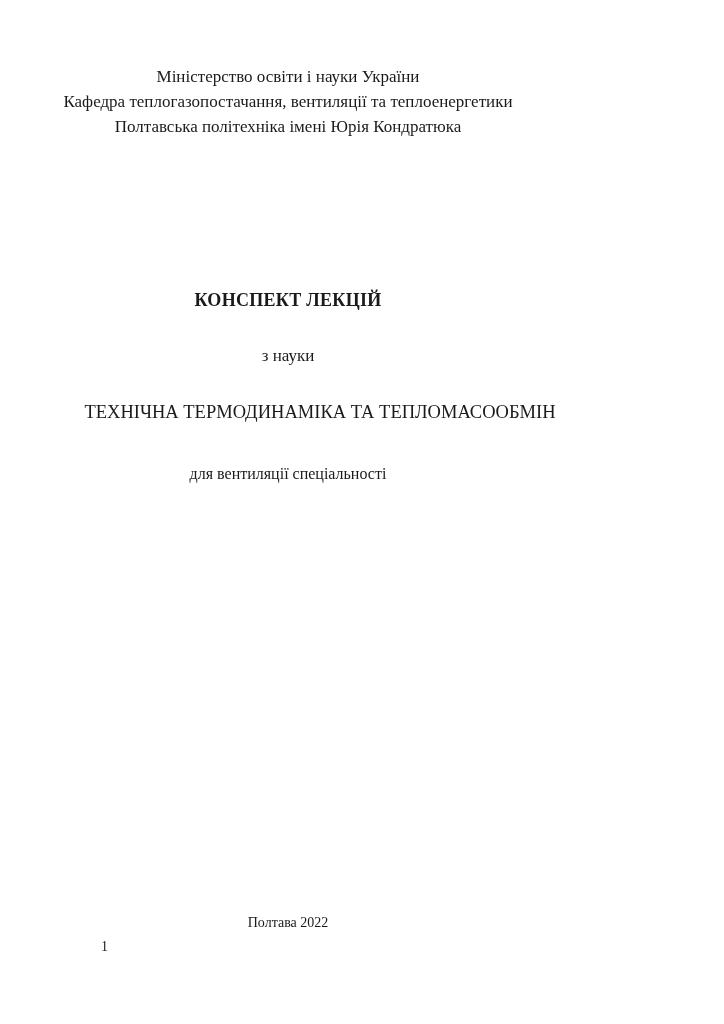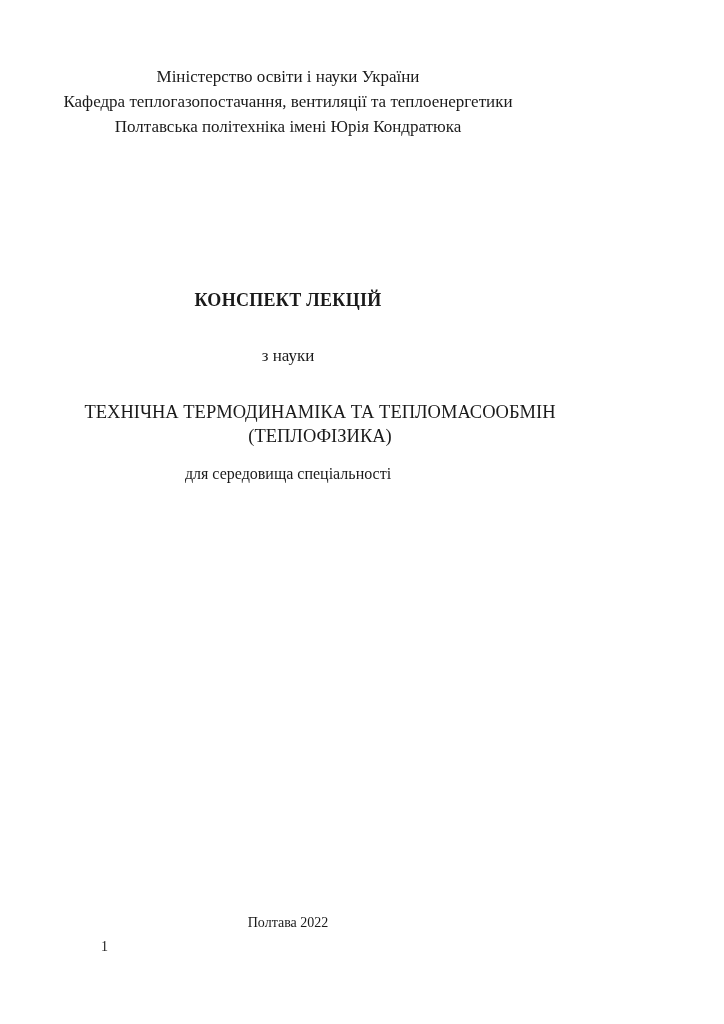--- a/index.html
+++ b/index.html
@@ -83,24 +83,23 @@
     <div>Кафедра теплогазопостачання, вентиляції та теплоенергетики</div>
     <div>Полтавська політехніка імені Юрія Кондратюка</div>
   </div>
 
   <div class="center-line doc-type">КОНСПЕКТ ЛЕКЦІЙ</div>
 
   <div class="center-line course-prefix">з науки</div>
 
   <div class="course-title">
     <div>ТЕХНІЧНА ТЕРМОДИНАМІКА ТА ТЕПЛОМАСООБМІН</div>
-    <div>(ТЕПЛОФІЗИКА)</div>
   </div>
 
   <div class="audience-block">
-    <div>для середовища спеціальності</div>
+    <div>для вентиляції спеціальності</div>
   </div>
 
   <div class="center-line imprint">Полтава 2022</div>
 
   <div class="page-number">1</div>
 
 </div>
 
 </body></html>

